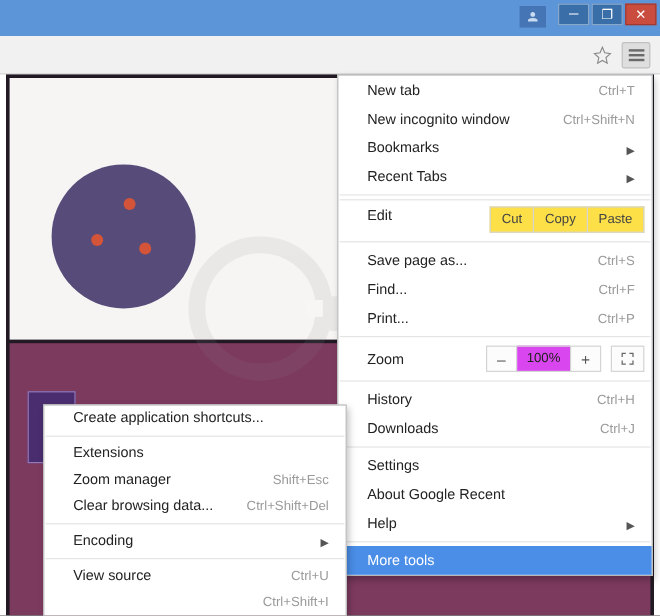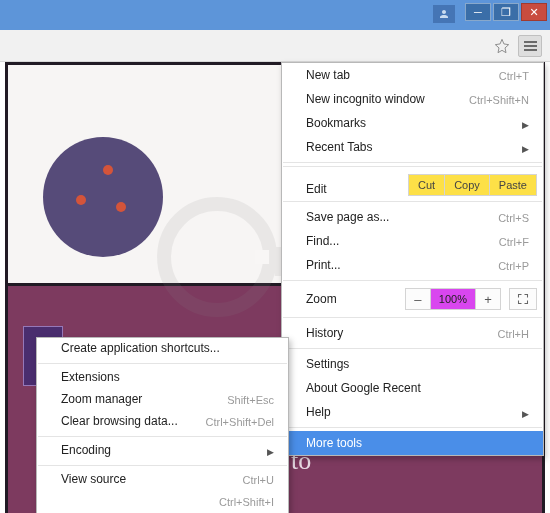--- a/index.html
+++ b/index.html
@@ -35,21 +35,21 @@
   .watermark-text{font-size:55px;font-weight:700;color:#888;margin-left:-6px;letter-spacing:6px}
   .menu{position:absolute;background:#fff;border:1px solid #b8b8b8;box-shadow:2px 3px 6px rgba(0,0,0,0.25);font-size:12px;color:#222}
   .main-menu{top:62px;right:6px;width:263px}
   .sub-menu{top:337px;left:36px;width:253px}
   .menu-item{display:flex;align-items:flex-end;justify-content:space-between;padding:5px 14px 5px 24px;height:24px;white-space:nowrap}
   .menu-item.tight{height:22px}
   .menu-item .shortcut{color:#9a9a9a;font-size:11px;margin-left:auto}
   .menu-item .chevron{color:#555;font-size:9px;margin-left:auto}
   .menu-item.highlight{background:#4a8ee8;color:#fff}
   .menu-sep{height:1px;background:#e4e4e4;margin:3px 1px}
-  .menu-row{display:flex;align-items:flex-end;padding:2px 6px 2px 24px;height:28px}
+  .menu-row{display:flex;align-items:flex-start;padding:2px 6px 2px 24px;height:28px}
   .menu-row .label{flex:0 0 auto;margin-right:auto}
   .btn-group{display:flex;margin-left:auto}
   .mini-btn{border:1px solid #d4d4d4;border-left:none;padding:4px 9px;font-size:11px;background:#fde047;color:#444}
   .mini-btn:first-child{border-left:1px solid #d4d4d4}
   .zoom-row{display:flex;align-items:center;padding:4px 6px 4px 24px;height:30px}
   .zoom-label{margin-right:auto}
   .zoom-controls{display:flex;align-items:center;gap:0}
   .zoom-btn{border:1px solid #d4d4d4;width:26px;height:22px;display:flex;align-items:center;justify-content:center;font-size:13px;color:#555;background:#fcfcfc}
   .zoom-val{border-top:1px solid #d4d4d4;border-bottom:1px solid #d4d4d4;height:22px;padding:0 8px;display:flex;align-items:center;font-size:11px;background:#d946ef}
   .fullscreen-btn{margin-left:8px;border:1px solid #d4d4d4;width:28px;height:22px;display:flex;align-items:center;justify-content:center;background:#fcfcfc}
@@ -158,20 +158,24 @@
       <svg viewBox="0 0 16 16">
           <path d="M2 6V2h4M14 6V2h-4M2 10v4h4M14 10v4h-4"></path>
         </svg>
     </div>
   </div>
   <div class="menu-sep"></div>
   <div class="menu-item">
       <span>History</span>
       <span class="shortcut">Ctrl+H</span>
     </div>
+  <div class="menu-item">
+      <span>Downloads</span>
+      <span class="shortcut">Ctrl+J</span>
+    </div>
   <div class="menu-sep"></div>
   <div class="menu-item">
       <span>Settings</span>
     </div>
   <div class="menu-item">
       <span>About Google Recent</span>
     </div>
   <div class="menu-item">
       <span>Help</span>
       <span class="chevron">▶</span>

